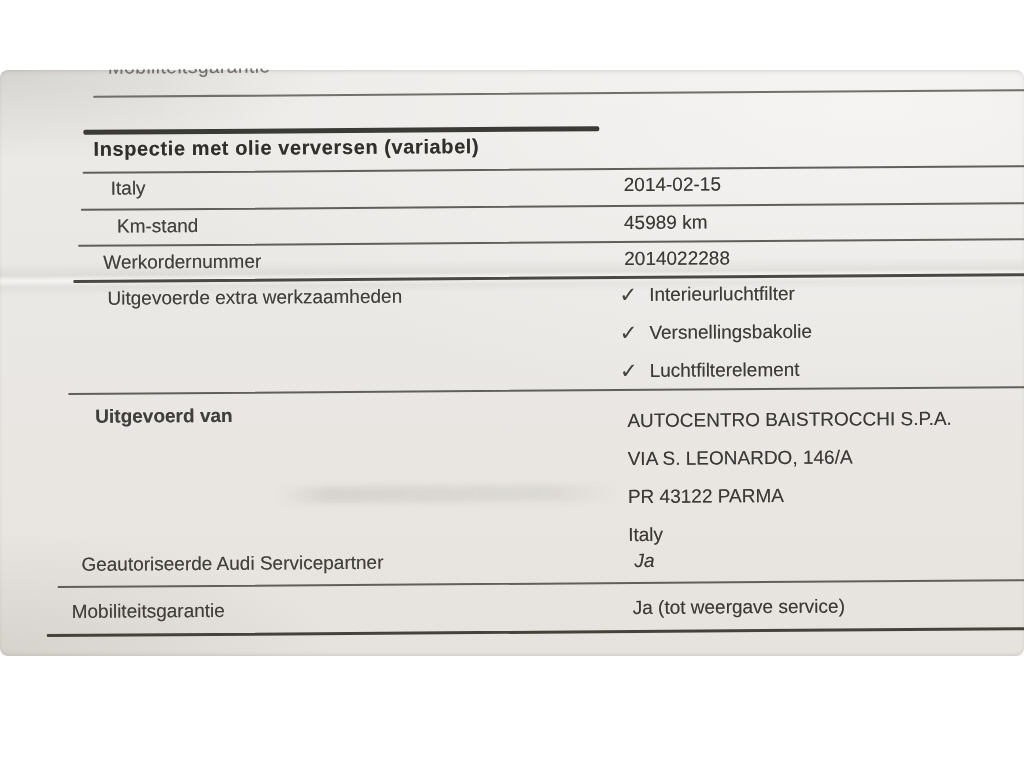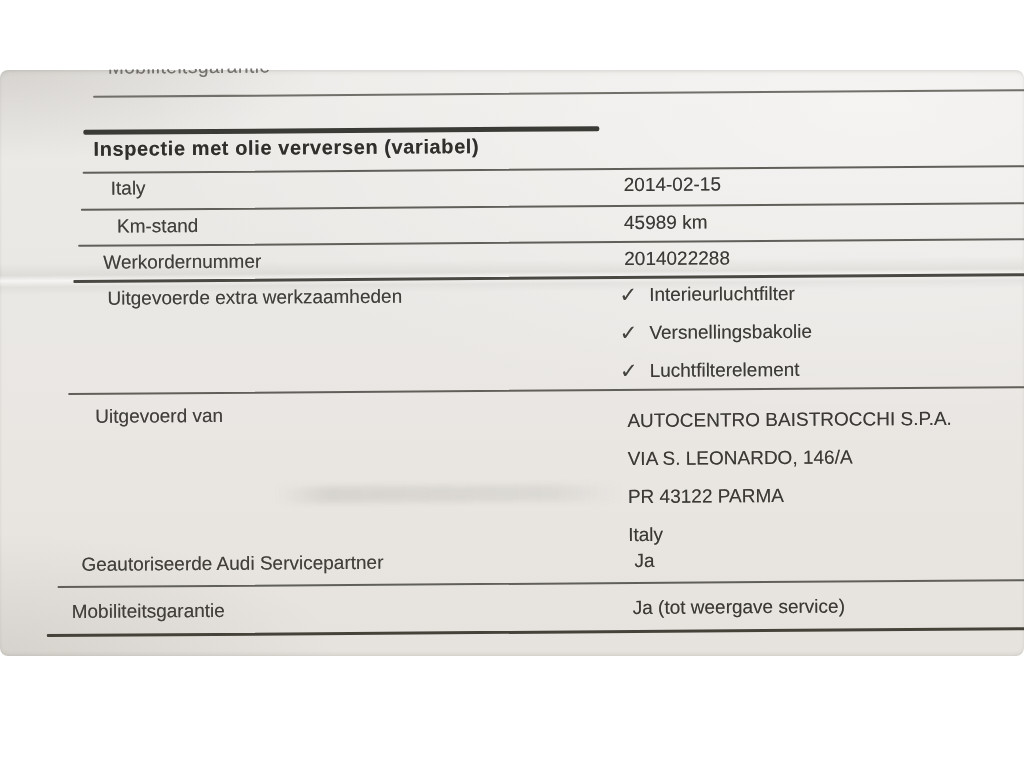--- a/index.html
+++ b/index.html
@@ -54,22 +54,22 @@
       rgba(120,115,105,0) 100%);
   }
   
   .row{position:absolute;left:0;right:0;}
   .lbl{position:absolute;white-space:nowrap;color:#403f3b;}
   .val{position:absolute;left:625px;white-space:nowrap;color:#3a3935;}
   .r0{top:108px;} .r0 .lbl{left:112px;}
   .r1{top:146px;} .r1 .lbl{left:110px;margin-left:8px;}
   .r2{top:182px;} .r2 .lbl{left:104px;}
   .r3{top:218px;} .r3 .lbl{left:108px;}
-  .r4{top:336px;} .r4 .lbl{left:95px;}  .r4 .val{left:627px;line-height:38px;}
-  .r5{top:484px;} .r5 .lbl{left:80px;}  .r5 .val{left:633px;}
+  .r4{top:336px;} .r4 .lbl{left:95px;font-weight:bold;}  .r4 .val{left:627px;line-height:38px;}
+  .r5{top:484px;} .r5 .lbl{left:80px;}  .r5 .val{left:633px;font-style:italic;}
   .r6{top:531px;} .r6 .lbl{left:70px;}  .r6 .val{left:631px;}
   .checklist{position:absolute;left:620px;top:0;}
   .check-item{height:38px;display:flex;align-items:flex-start;gap:12px;white-space:nowrap;}
   .check{font-size:21px;line-height:22px;color:#45443f;}
   .address div{white-space:nowrap;}
   
   .ghost{
     position:absolute;left:275px;top:418px;width:345px;height:17px;
     background:linear-gradient(90deg,transparent,rgba(110,108,100,.14) 15%,rgba(110,108,100,.10) 80%,transparent);
     filter:blur(3px);

